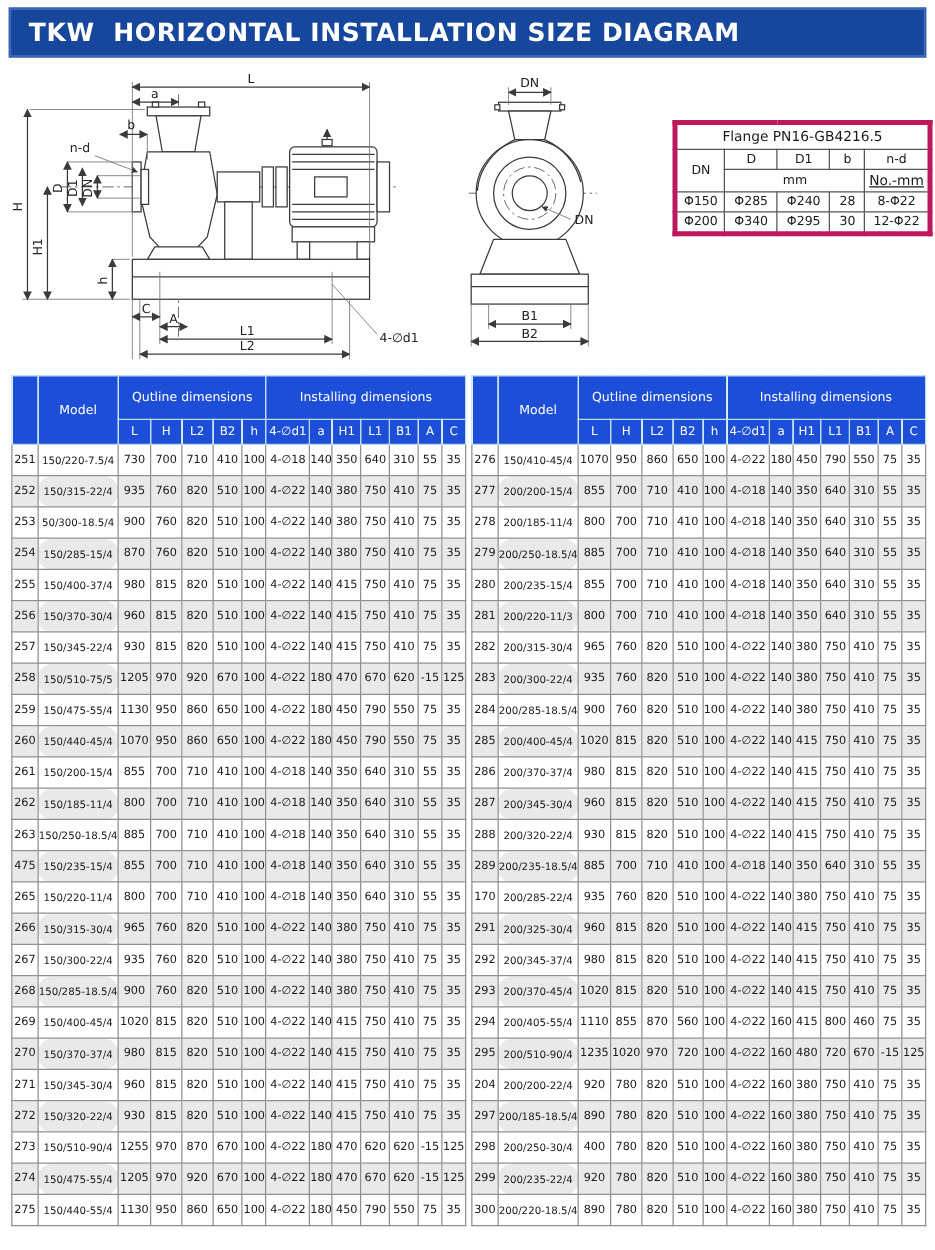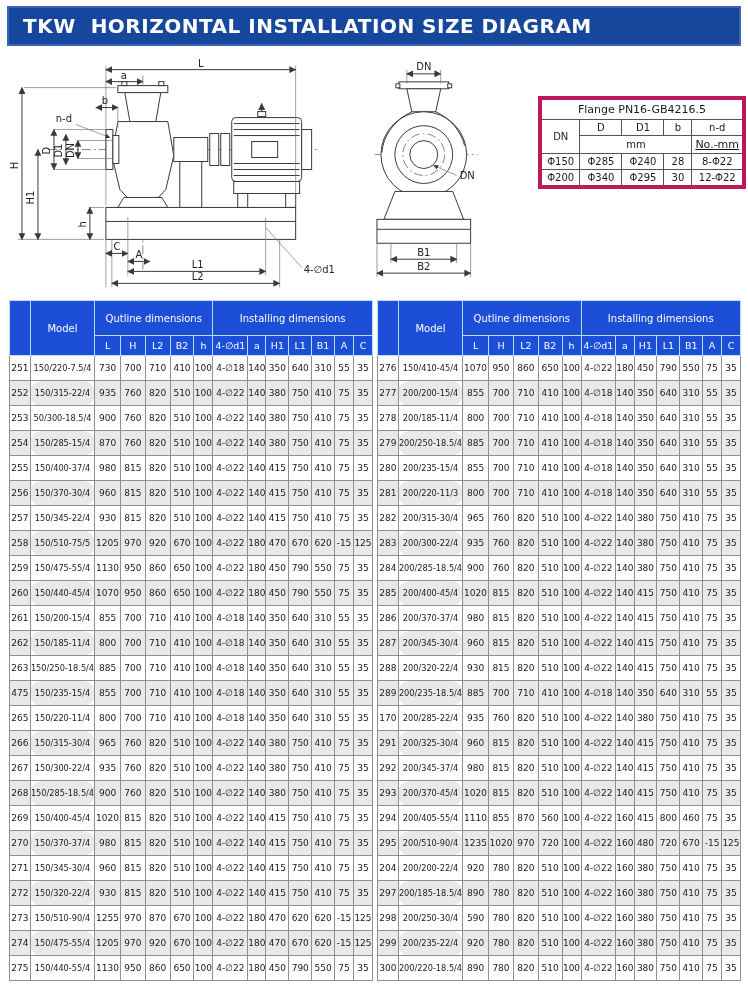--- a/index.html
+++ b/index.html
@@ -1068,21 +1068,21 @@
             <td>160</td>
             <td>380</td>
             <td>750</td>
             <td>410</td>
             <td>75</td>
             <td>35</td>
           </tr>
           <tr>
             <td>298</td>
             <td class="model">200/250-30/4</td>
-            <td>590</td>
+            <td>400</td>
             <td>780</td>
             <td>820</td>
             <td>510</td>
             <td>100</td>
             <td>4-∅22</td>
             <td>160</td>
             <td>380</td>
             <td>750</td>
             <td>410</td>
             <td>75</td>

